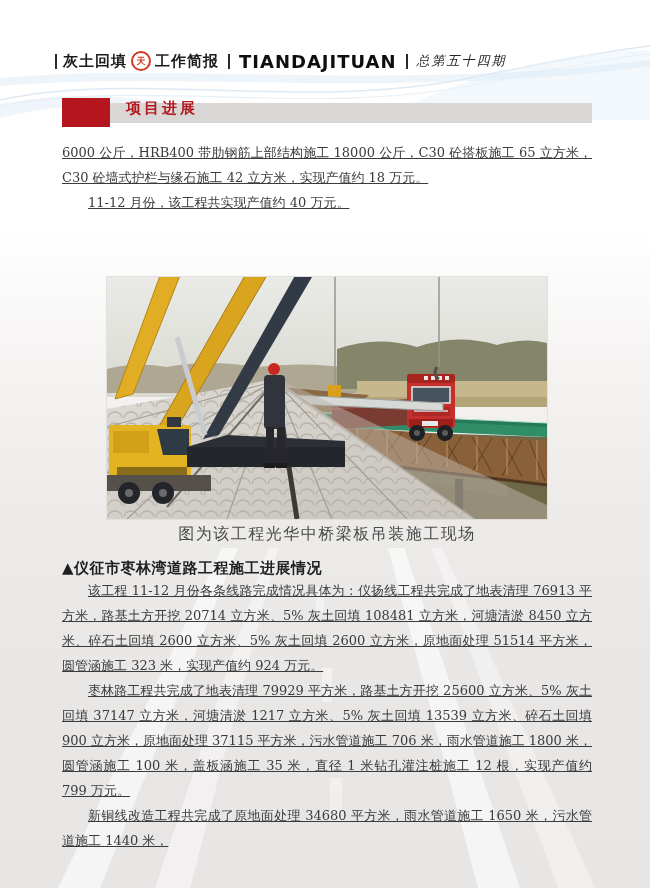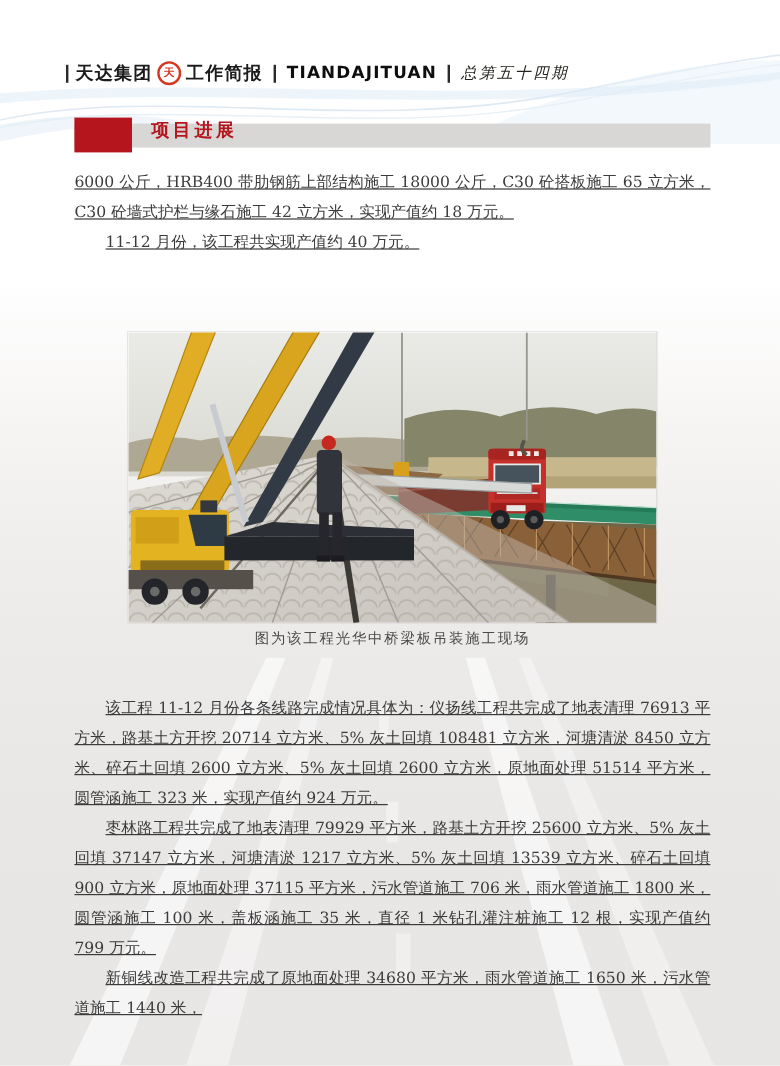--- a/index.html
+++ b/index.html
@@ -25,42 +25,42 @@
   .vbar.mid{margin:0 9px;}
   .org-name{font-family:"DejaVu Sans","Liberation Sans",sans-serif;font-weight:bold;font-size:15px;color:#1c1c1c;letter-spacing:1px;}
   .logo-badge{
     display:inline-flex;align-items:center;justify-content:center;
     width:16px;height:16px;border-radius:50%;
     border:2.5px solid #d5371f;background:#fff;color:#d5371f;
     font-family:"DejaVu Sans","Liberation Sans",sans-serif;
     font-size:9px;font-weight:bold;line-height:1;margin:0 4px;
   }
   .publication{font-family:"DejaVu Sans","Liberation Sans",sans-serif;font-weight:bold;font-size:15px;color:#1c1c1c;letter-spacing:1px;}
-  .brand-latin{font-family:"DejaVu Sans","Liberation Sans",sans-serif;font-weight:bold;font-size:14px;color:#0e0e0e;letter-spacing:1px;}
+  .brand-latin{font-family:"DejaVu Sans","Liberation Sans",sans-serif;font-weight:bold;font-size:18px;color:#0e0e0e;letter-spacing:1px;}
   .issue{font-style:italic;font-size:13px;color:#24241f;letter-spacing:2px;}
   
   .banner{position:absolute;top:98px;left:62px;width:530px;height:30px;}
   .banner .gray-bar{position:absolute;top:5px;left:0;right:0;height:20px;background:#d8d7d6;}
   .banner .red-block{position:absolute;top:0;left:0;width:48px;height:29px;background:#b5161d;}
   .banner .title{
     position:absolute;top:1px;left:64px;
     font-size:15px;font-weight:bold;color:#b5161d;letter-spacing:3px;
   }
   
   .article{position:absolute;left:62px;width:530px;font-size:13px;line-height:25px;text-align:justify;text-decoration:underline;}
   .article p{margin:0;}
   .article p.indent{text-indent:2em;}
   .article-1{top:140px;}
   .article-2{top:578px;}
   
   .photo-wrap{position:absolute;top:277px;left:107px;width:440px;height:242px;box-shadow:0 0 0 1px #e2e0de;}
   .photo-wrap svg{display:block;}
   .photo-caption{
     position:absolute;top:524px;left:107px;width:440px;
-    text-align:center;font-size:12px;color:#4a4a48;letter-spacing:1.5px;
+    text-align:center;font-size:16px;color:#4a4a48;letter-spacing:1.5px;
   }
   
   .subheading{
     position:absolute;top:559px;left:62px;width:530px;
     font-family:"DejaVu Sans","Liberation Sans",sans-serif;
     font-size:15px;font-weight:bold;color:#1f1f1f;letter-spacing:.5px;
   }
 </style>
 </head>
 <body>
@@ -80,21 +80,21 @@
     <polygon points="268,0 278,0 190,340 155,340" fill="#ffffff" opacity=".5"></polygon>
     <polygon points="388,0 404,0 520,340 478,340" fill="#ffffff" opacity=".75"></polygon>
     <polygon points="432,0 442,0 595,340 558,340" fill="#ffffff" opacity=".45"></polygon>
     <rect x="316" y="40" width="8" height="26" fill="#ffffff" opacity=".5" transform="rotate(2 320 53)"></rect>
     <rect x="322" y="120" width="10" height="34" fill="#ffffff" opacity=".5"></rect>
     <rect x="330" y="230" width="12" height="44" fill="#ffffff" opacity=".45"></rect>
   </svg>
 
   <div class="masthead">
     <span class="vbar"></span>
-    <span class="org-name">天达集团</span>
+    <span class="org-name">灰土回填</span>
     <span class="logo-badge">天</span>
     <span class="publication">工作简报</span>
     <span class="vbar mid"></span>
     <span class="brand-latin">TIANDAJITUAN</span>
     <span class="vbar mid"></span>
     <span class="issue">总第五十四期</span>
   </div>
 
   <div class="banner">
     <div class="gray-bar"></div>
@@ -244,20 +244,21 @@
         <rect x="159" y="150" width="8" height="38" fill="#26262c"></rect>
         <rect x="170" y="150" width="8" height="38" fill="#26262c"></rect>
         <rect x="157" y="186" width="11" height="5" fill="#1c1c20"></rect>
         <rect x="169" y="186" width="11" height="5" fill="#1c1c20"></rect>
       </g>
     </svg>
   </div>
 
   <div class="photo-caption">图为该工程光华中桥梁板吊装施工现场</div>
 
+  <div class="subheading">▲仪征市枣林湾道路工程施工进展情况</div>
 
   <div class="article article-2">
     <p class="indent">该工程 11-12 月份各条线路完成情况具体为：仪扬线工程共完成了地表清理 76913 平方米，路基土方开挖 20714 立方米、5% 灰土回填 108481 立方米，河塘清淤 8450 立方米、碎石土回填 2600 立方米、5% 灰土回填 2600 立方米，原地面处理 51514 平方米，圆管涵施工 323 米，实现产值约 924 万元。</p>
     <p class="indent">枣林路工程共完成了地表清理 79929 平方米，路基土方开挖 25600 立方米、5% 灰土回填 37147 立方米，河塘清淤 1217 立方米、5% 灰土回填 13539 立方米、碎石土回填 900 立方米，原地面处理 37115 平方米，污水管道施工 706 米，雨水管道施工 1800 米，圆管涵施工 100 米，盖板涵施工 35 米，直径 1 米钻孔灌注桩施工 12 根，实现产值约 799 万元。</p>
     <p class="indent">新铜线改造工程共完成了原地面处理 34680 平方米，雨水管道施工 1650 米，污水管道施工 1440 米，</p>
   </div>
 
 </div>
 
 </body></html>

